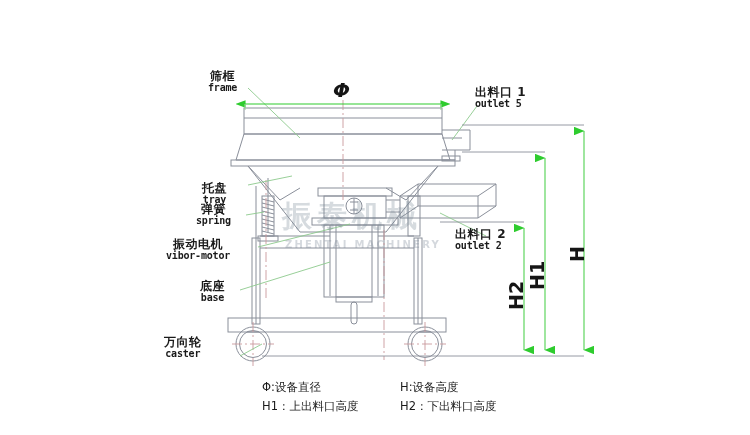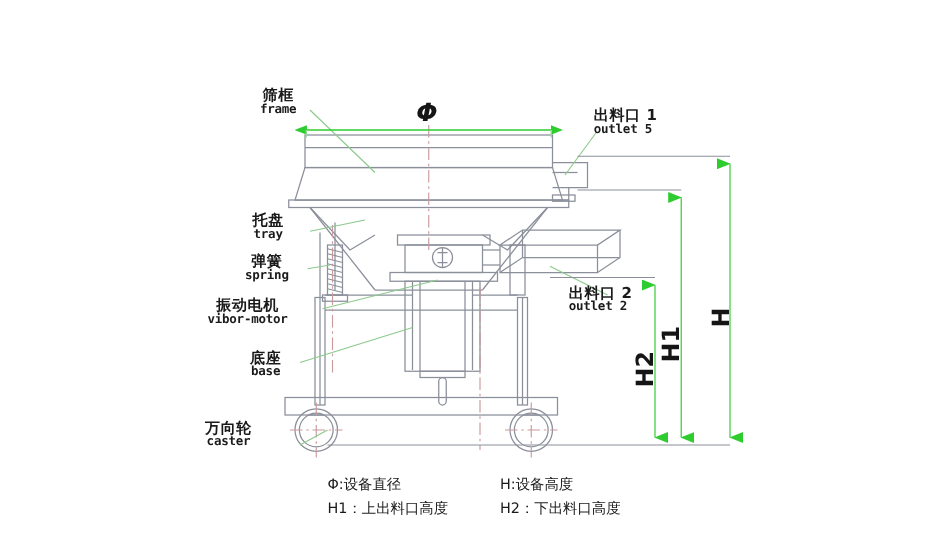--- a/index.html
+++ b/index.html
@@ -226,27 +226,31 @@
       <line x1="262" y1="356" x2="584" y2="356"></line>
     </g>
 
     <g stroke="#4fd24f" stroke-width="1.1" fill="none">
       <line x1="524" y1="228" x2="524" y2="350" marker-start="url(#arwUp)" marker-end="url(#arwDn)"></line>
       <line x1="545" y1="158" x2="545" y2="350" marker-start="url(#arwUp)" marker-end="url(#arwDn)"></line>
       <line x1="584" y1="131" x2="584" y2="350" marker-start="url(#arwUp)" marker-end="url(#arwDn)"></line>
     </g>
   </svg>
 
+  <div class="wm" style="left:282px; top:196px;">
+    <div class="wm-cn">振泰机械</div>
+    <div class="wm-en" style="margin-top:2px; margin-left:3px;">ZHENTAI MACHINERY</div>
+  </div>
 
   <div class="lbl" style="left:208px; top:70px;">
     <span class="cn">筛框</span>
     <span class="en">frame</span>
   </div>
 
-  <div class="lbl" style="left:202px; top:170px;">
+  <div class="lbl" style="left:202px; top:182px;">
     <span class="cn">托盘</span>
     <span class="en">tray</span>
   </div>
 
   <div class="lbl" style="left:196px; top:203px;">
     <span class="cn">弹簧</span>
     <span class="en">spring</span>
   </div>
 
   <div class="lbl" style="left:166px; top:238px;">

